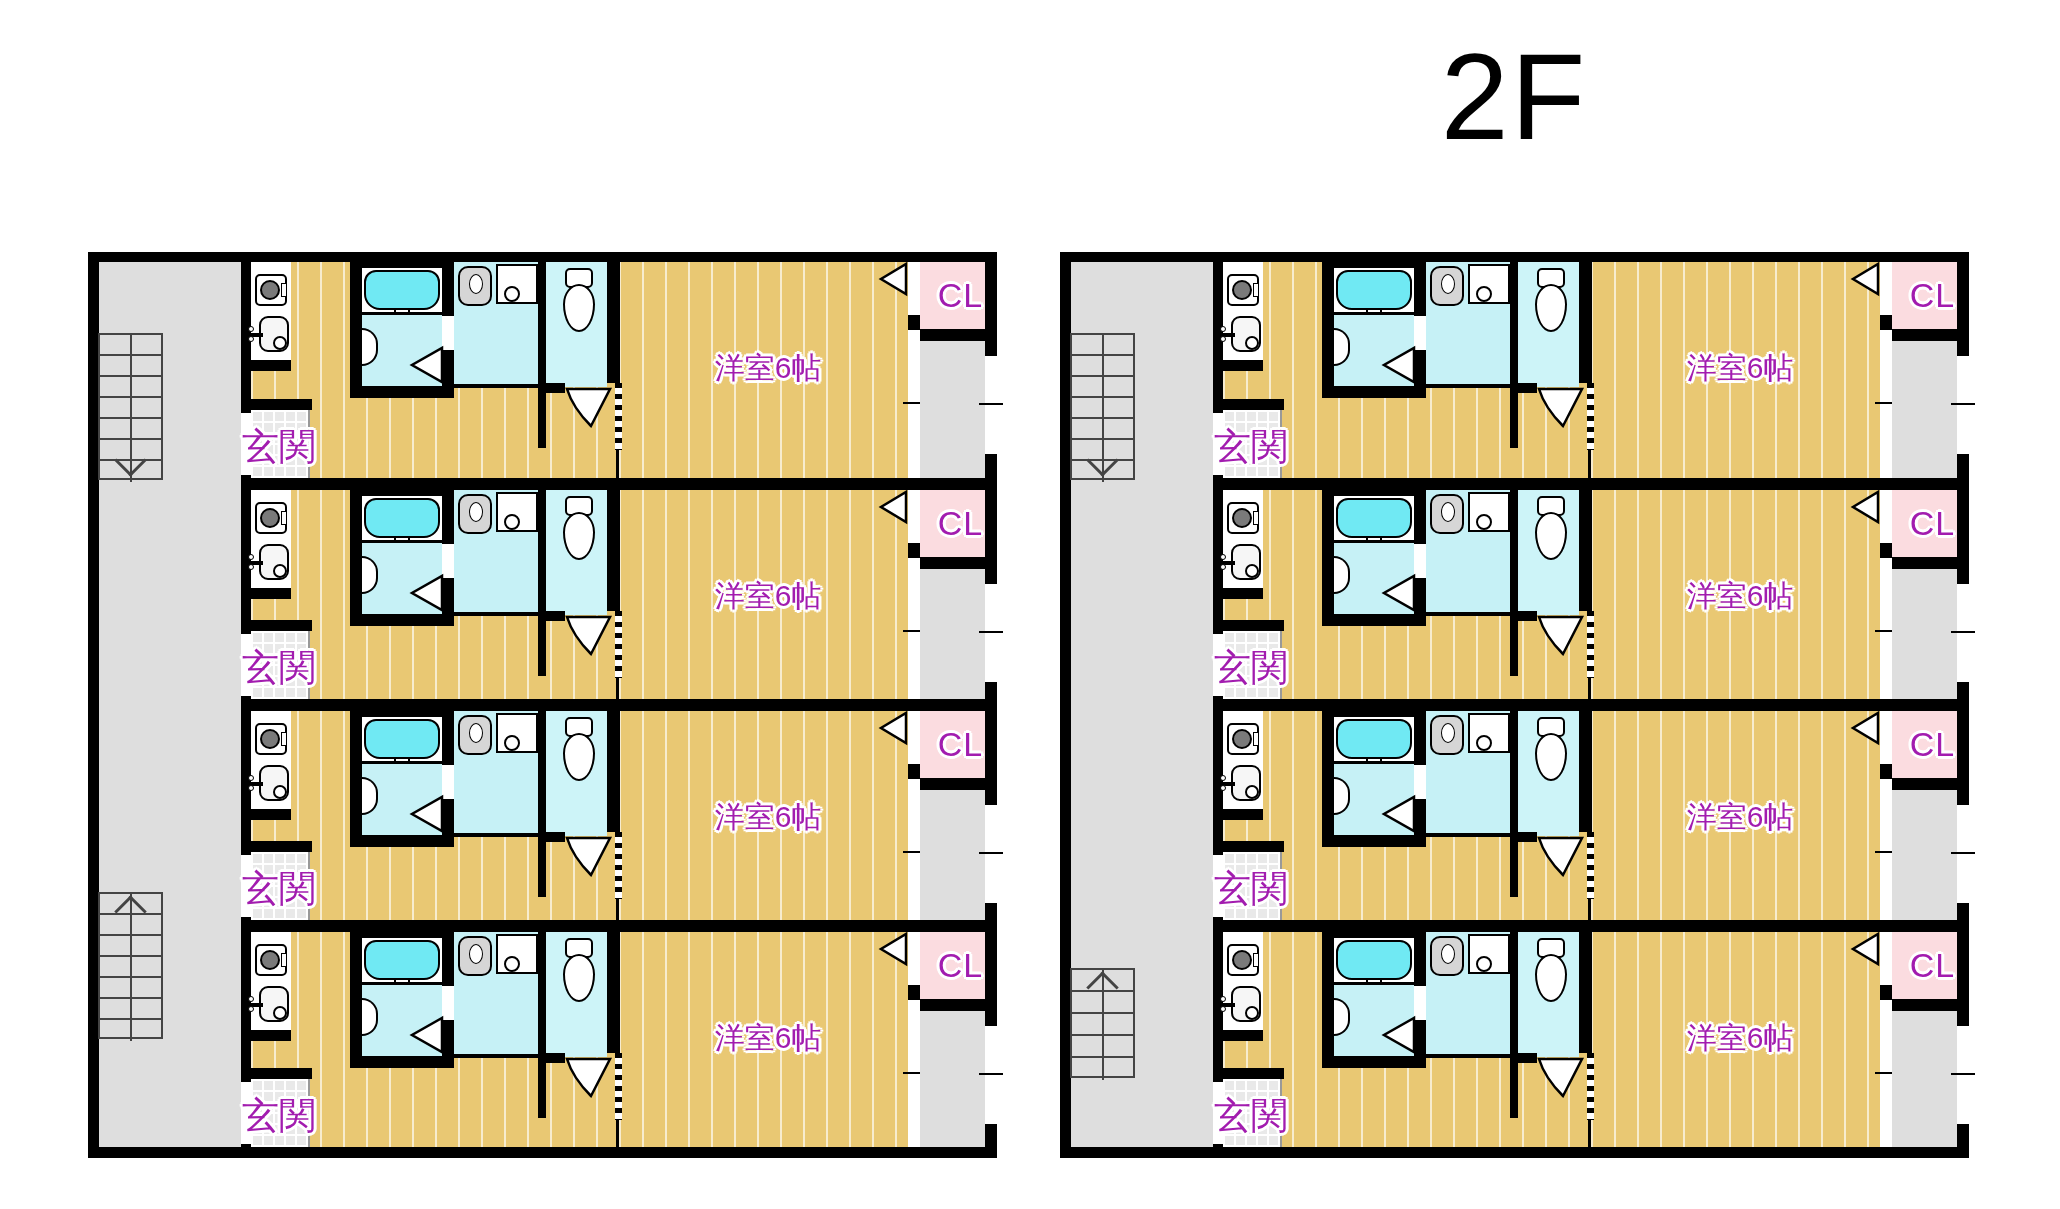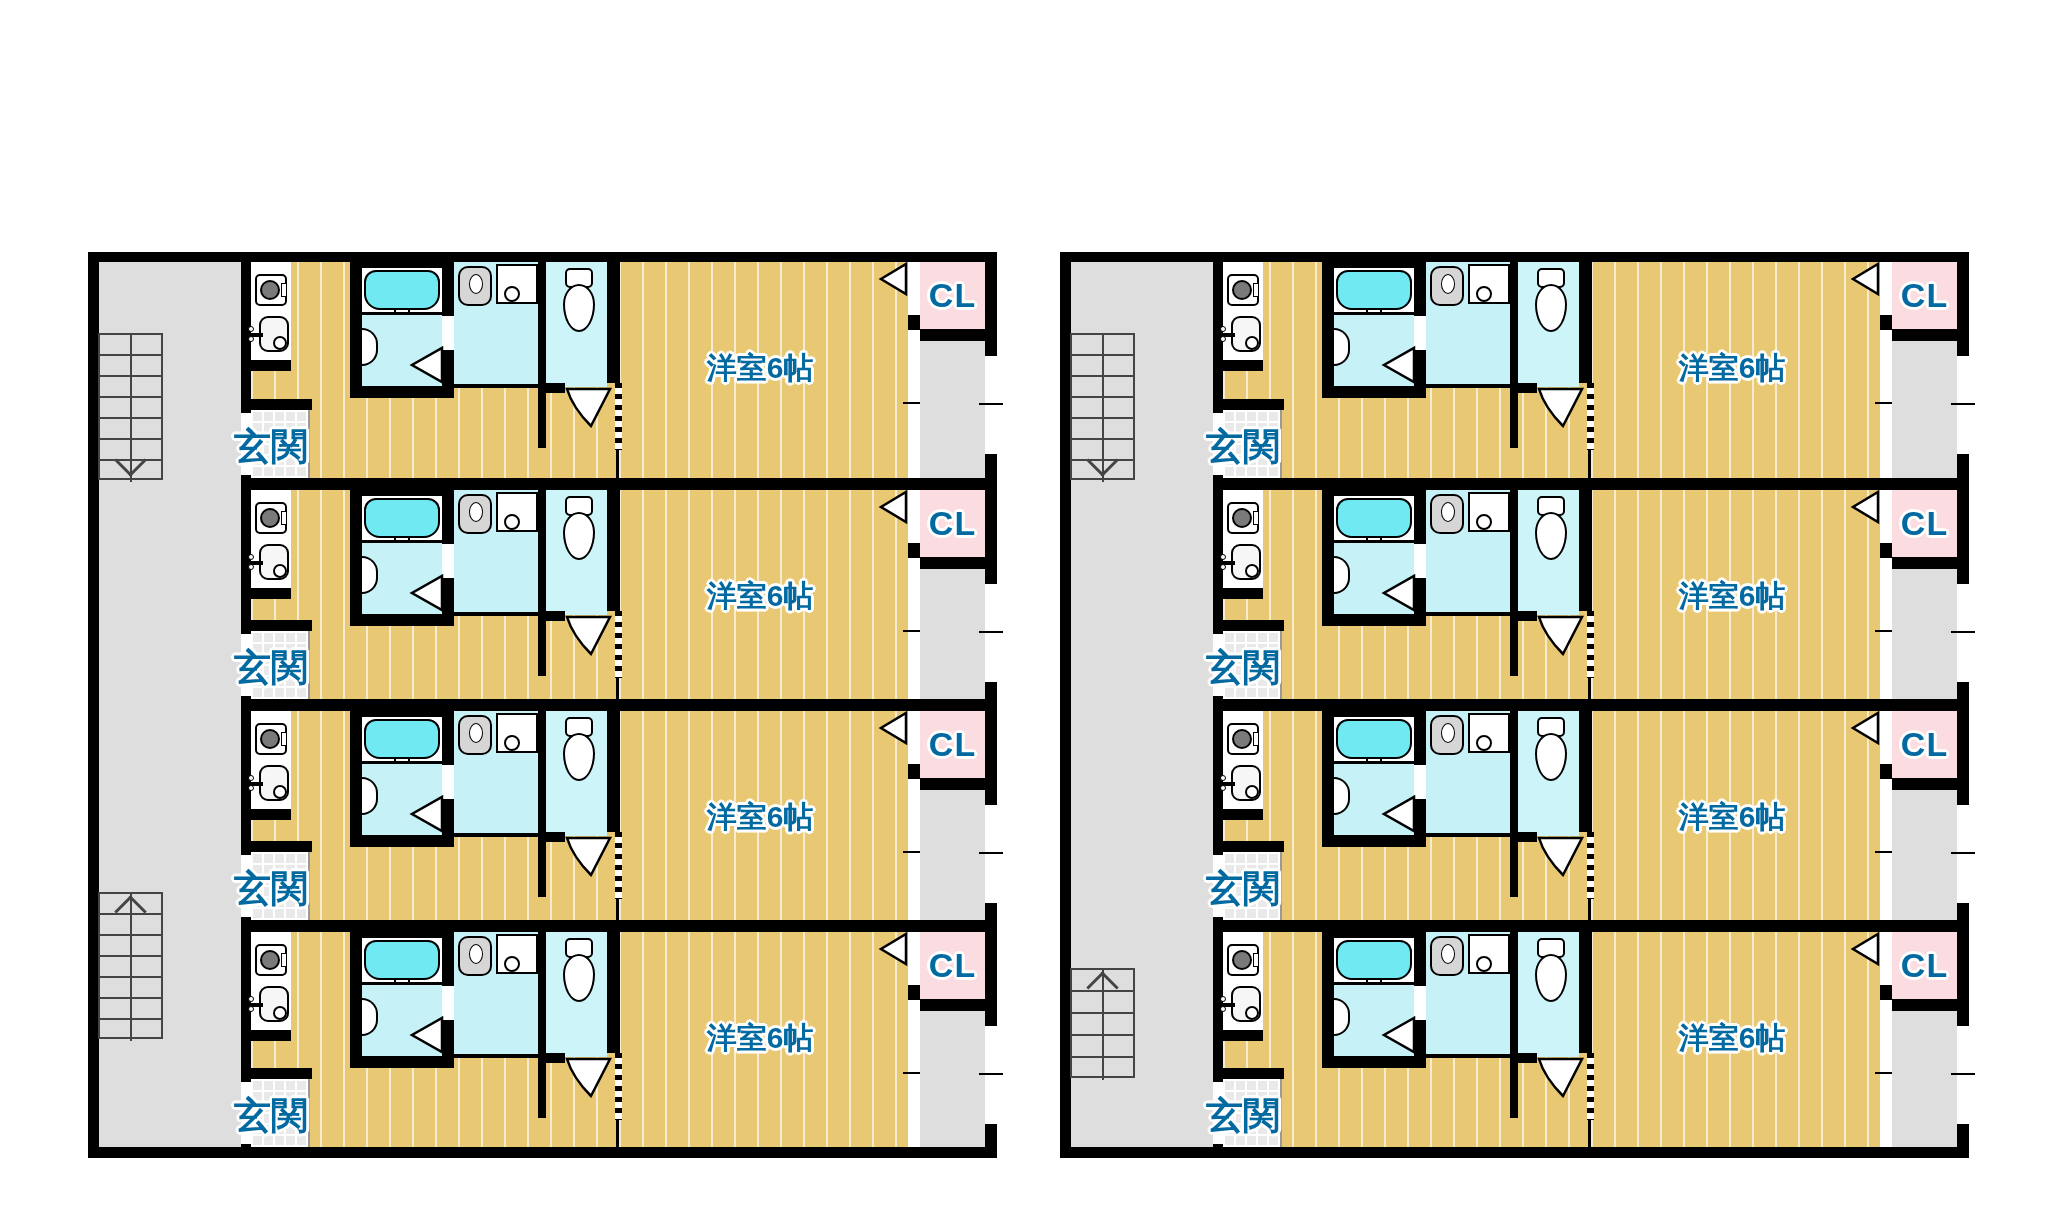--- a/index.html
+++ b/index.html
@@ -2,23 +2,23 @@
 <html style="--wood: #e9c873; --tile: #e9e9e9;"><head>
 <meta charset="utf-8">
 <style>
   html,body { margin:0; padding:0; background:#ffffff; }
   body { width:2060px; height:1209px; overflow:hidden;
          font-family:"Liberation Sans","DejaVu Sans",sans-serif; }
   #canvas { position:relative; width:2060px; height:1209px; background:#fff; }
   .abs { position:absolute; box-sizing:border-box; }
   .floor-title { position:absolute; top:30px; width:400px; text-align:center;
                  font-size:122px; color:#000; line-height:1.1; letter-spacing:2px; }
-  .halo { color:#0369a1; font-weight:bold; white-space:nowrap;
+  .halo { color:#a21caf; font-weight:normal; white-space:nowrap;
           text-shadow:3px 0 0 #fff,-3px 0 0 #fff,0 3px 0 #fff,0 -3px 0 #fff,
-                      2px 2px 0 #fff,-2px 2px 0 #fff,2px -2px 0 #fff,-2px -2px 0 #fff; }
+                      2px 2px 0 #fff,-2px 2px 0 #fff,2px -2px 0 #fff,-2px -2px 0 #fff;margin-left:8px; }
   .lbl-genkan { font-size:37px; text-align:center; line-height:42px; }
   .lbl-room   { font-size:30px; text-align:center; line-height:38px; }
   .lbl-cl     { font-size:34px; text-align:center; line-height:38px; letter-spacing:1px; }
   .wood { background-color:var(--wood);
           background-image:repeating-linear-gradient(to right,
             rgba(255,255,255,.65) 0 2px, transparent 2px 23px); }
   .tile { background-color:var(--tile);
           background-image:repeating-linear-gradient(to right,#fff 0 2px,transparent 2px 11px),
                            repeating-linear-gradient(to bottom,#fff 0 2px,transparent 2px 11px); }
   .stair { border:2px solid #444;
@@ -26,20 +26,21 @@
              transparent 0 var(--sh2), #444 var(--sh2) var(--sh)); }
   .chev { position:absolute; width:20px; height:20px; }
   .chev.up   { border-top:3px solid #444; border-right:3px solid #444; transform:rotate(-45deg); }
   .chev.down { border-bottom:3px solid #444; border-right:3px solid #444; transform:rotate(45deg); }
   svg { position:absolute; overflow:visible; }
 </style>
 </head>
 <body>
 
 <div id="canvas">
+  <div class="floor-title" style="left:1314px;">2F</div>
 <div class="abs" style="left: 88px; top: 252px; width: 909px; height: 906px;">
       <div class="abs" style="left: 0px; top: 0px; width: 909px; height: 906px; background: rgb(0, 0, 0);"></div>
       <div class="abs" style="left: 11px; top: 10px; width: 886px; height: 885px; background: rgb(255, 255, 255);"></div>
       <div class="abs" style="left: 11px; top: 10px; width: 142px; height: 885px; background: rgb(222, 222, 222);"></div>
       <div class="abs" style="left: 153px; top: 10px; width: 10px; height: 885px; background: rgb(0, 0, 0);"></div>
       <div class="abs" style="left: 0px; top: 10px; width: 909px; height: 216px;">
         <div class="abs wood" style="left: 163px; top: 0px; width: 657px; height: 216px;"></div>
         <div class="abs" style="left: 153px; top: 137px; width: 71px; height: 11px; background: rgb(0, 0, 0);"></div>
         <div class="abs tile" style="left: 163px; top: 148px; width: 59px; height: 68px;"></div>
         <div class="abs" style="left: 220px; top: 148px; width: 2px; height: 68px; background: rgb(153, 153, 153);"></div>

